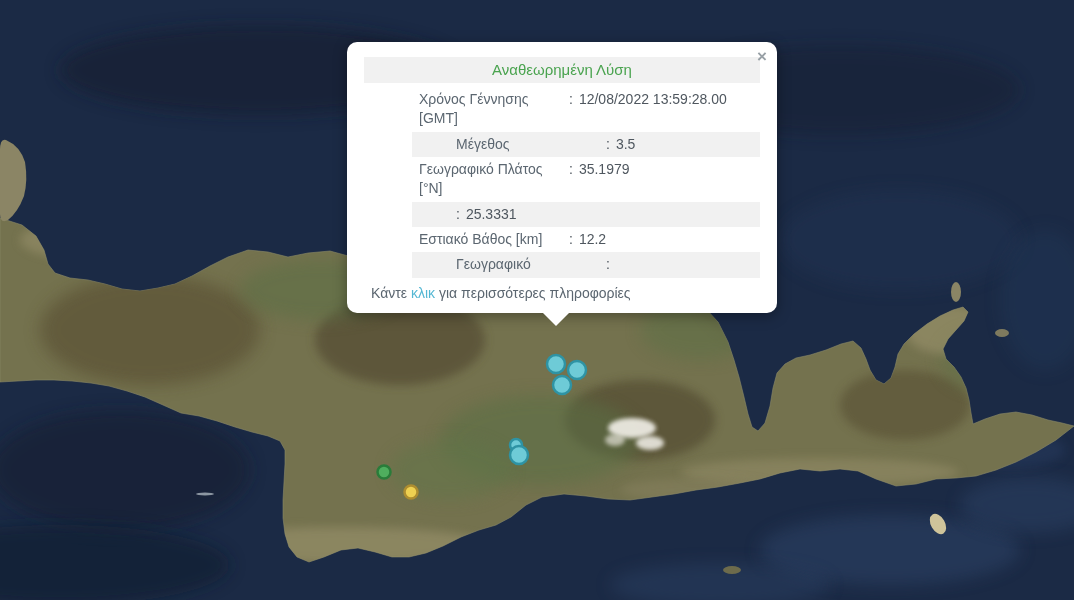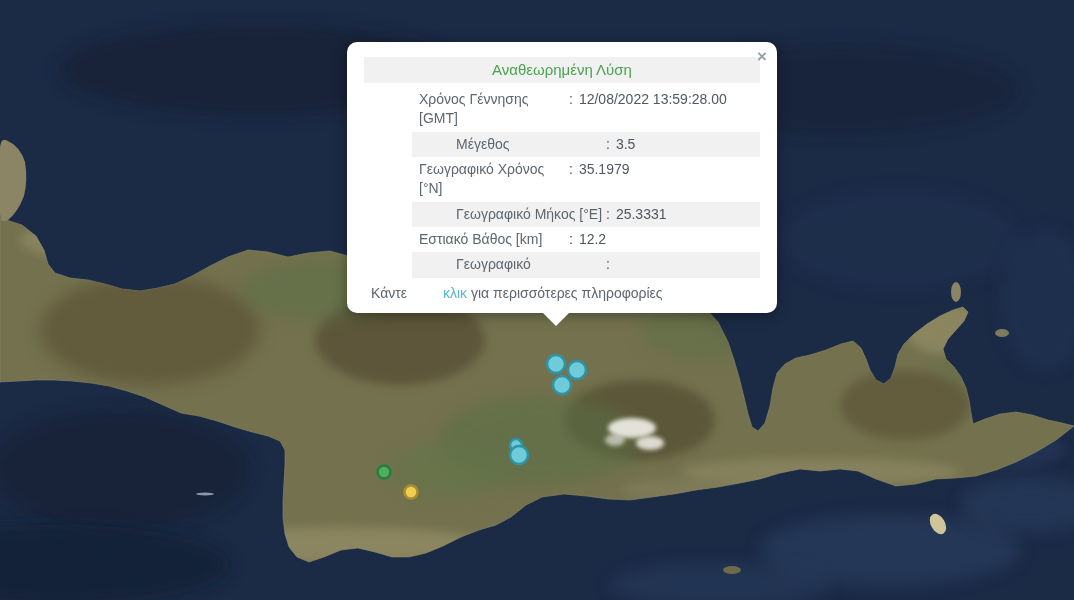--- a/index.html
+++ b/index.html
@@ -37,21 +37,21 @@
   .row{display:flex;padding:3px 7px;font-size:14px;line-height:1.38;margin-left:48px;}
   .row.alt{background:#f1f1f1;padding-left:44px;}
   .row-label{flex:none;width:150px;color:#5b6670;}
   .row-value{flex:1;color:#4f575f;display:flex;}
   .row-value .colon{flex:none;margin-right:6px;}
   .row-value .val{max-width:172px;}
   .popup-footer{
     margin:7px 17px 2px;padding:0 7px;
     font-size:14px;color:#5b6670;
   }
-  .popup-footer a{color:#54b7d3;text-decoration:none;cursor:pointer;margin-left:32px;}
+  .popup-footer a{color:#54b7d3;text-decoration:none;cursor:pointer;}
 </style>
 </head>
 <body>
 
 <div class="map-wrap">
 <svg width="1074" height="600" viewBox="0 0 1074 600" xmlns="http://www.w3.org/2000/svg">
   <defs>
     <filter id="b2" x="-50%" y="-50%" width="200%" height="200%">
           <feGaussianBlur stdDeviation="2"></feGaussianBlur>
         </filter>
@@ -145,28 +145,27 @@
         </span>
     </div>
     <div class="row alt">
       <span class="row-label">Μέγεθος</span>
       <span class="row-value">
           <span class="colon">:</span>
           <span class="val">3.5</span>
         </span>
     </div>
     <div class="row">
-      <span class="row-label">Γεωγραφικό Χρόνος [°N]</span>
+      <span class="row-label">Γεωγραφικό Πλάτος [°N]</span>
       <span class="row-value">
           <span class="colon">:</span>
           <span class="val">35.1979</span>
         </span>
     </div>
     <div class="row alt">
-      <span class="row-label">Γεωγραφικό Μήκος [°E]</span>
       <span class="row-value">
           <span class="colon">:</span>
           <span class="val">25.3331</span>
         </span>
     </div>
     <div class="row">
       <span class="row-label">Εστιακό Βάθος [km]</span>
       <span class="row-value">
           <span class="colon">:</span>
           <span class="val">12.2</span>

